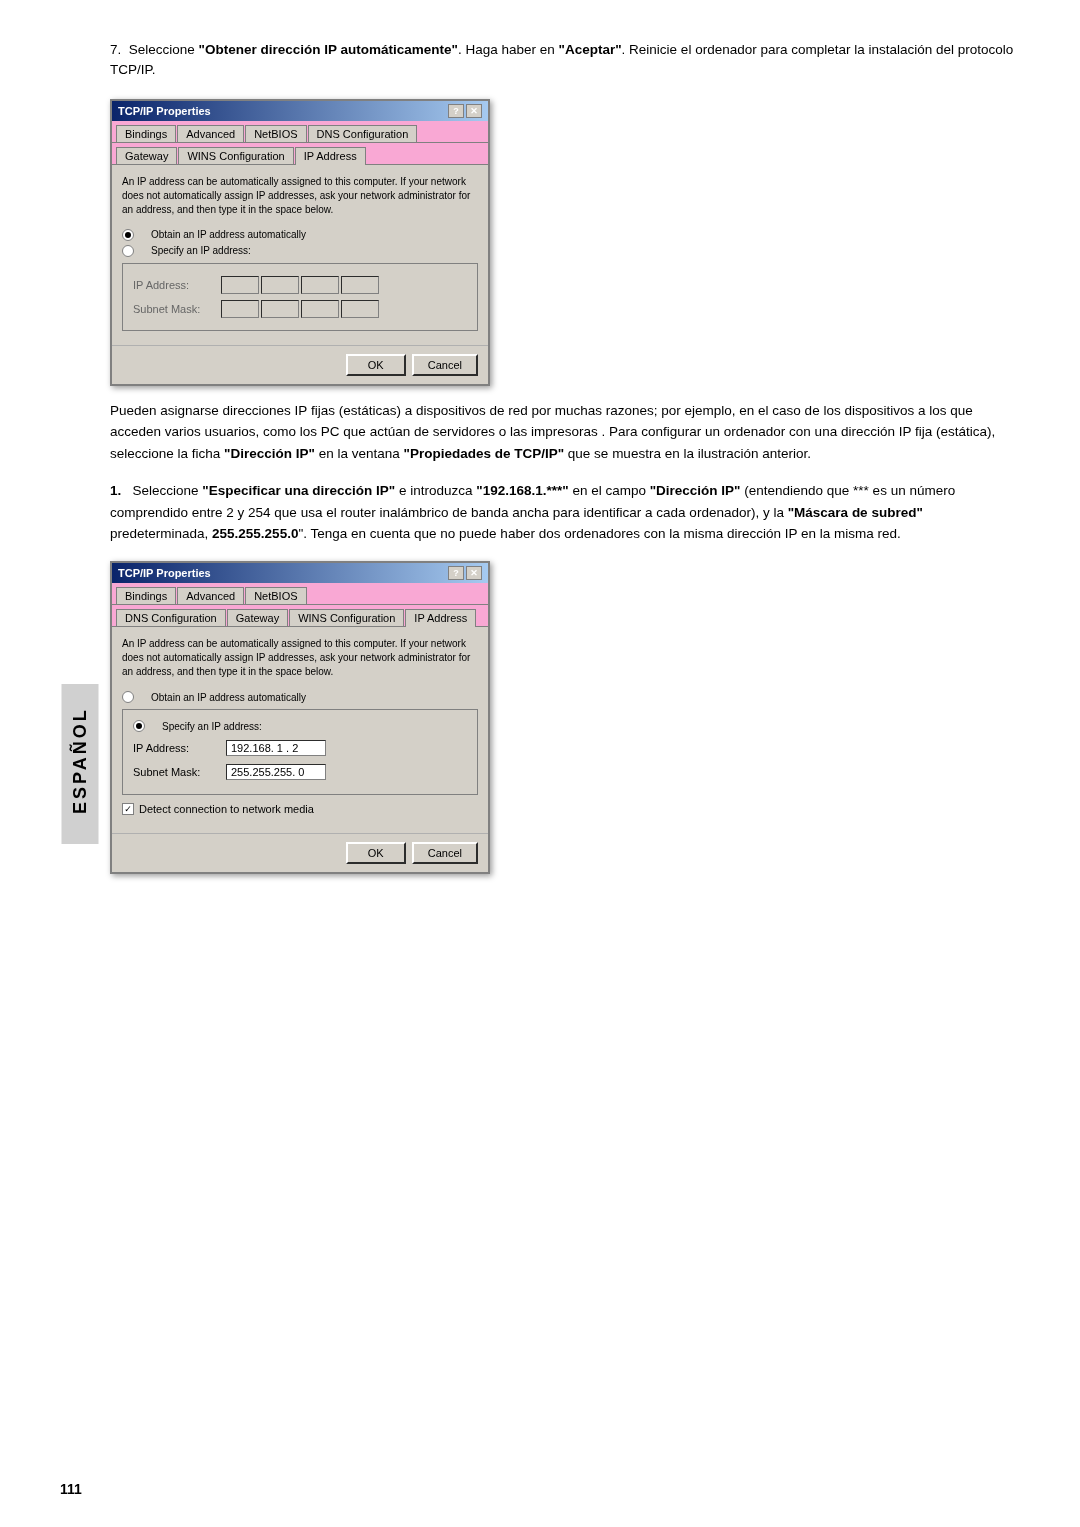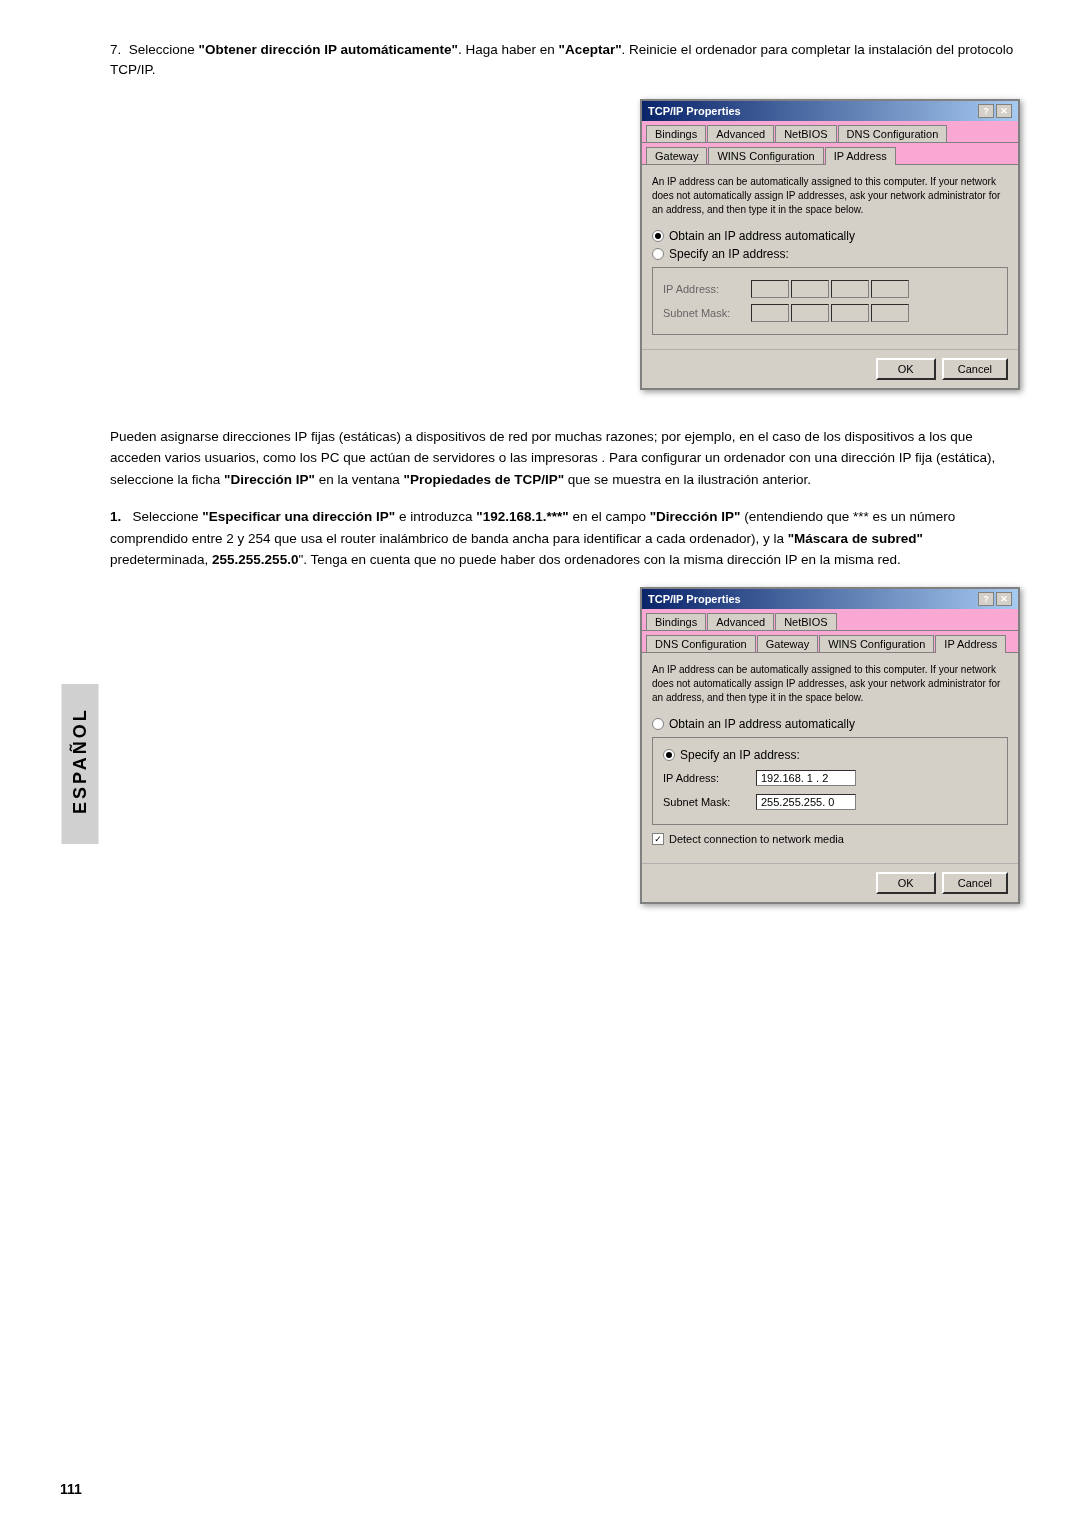--- a/index.html
+++ b/index.html
@@ -41,22 +41,22 @@
       margin-bottom: 18px;
     }
 
     .step-text strong {
       font-weight: bold;
     }
 
     
     .dialog-wrapper {
       display: flex;
-      justify-content: flex-end;
-      margin-bottom: 36px;
+      justify-content: flex-start;
+      margin-bottom: 14px;
     }
 
     .dialog {
       border: 2px solid #808080;
       background: #d4d0c8;
       width: 380px;
       font-family: 'MS Sans Serif', Arial, sans-serif;
       font-size: 11px;
       box-shadow: 2px 2px 6px rgba(0,0,0,0.4);
     }
@@ -129,23 +129,23 @@
       color: #000;
     }
 
     .radio-group {
       margin: 6px 0;
     }
 
     .radio-item {
       display: flex;
       align-items: center;
-      gap: 5px;
+      gap: 17px;
       margin: 4px 0;
-      font-size: 12px;
+      font-size: 10px;
     }
 
     .radio-circle {
       width: 12px;
       height: 12px;
       border: 1px solid #808080;
       border-radius: 50%;
       background: #fff;
       display: flex;
       align-items: center;

